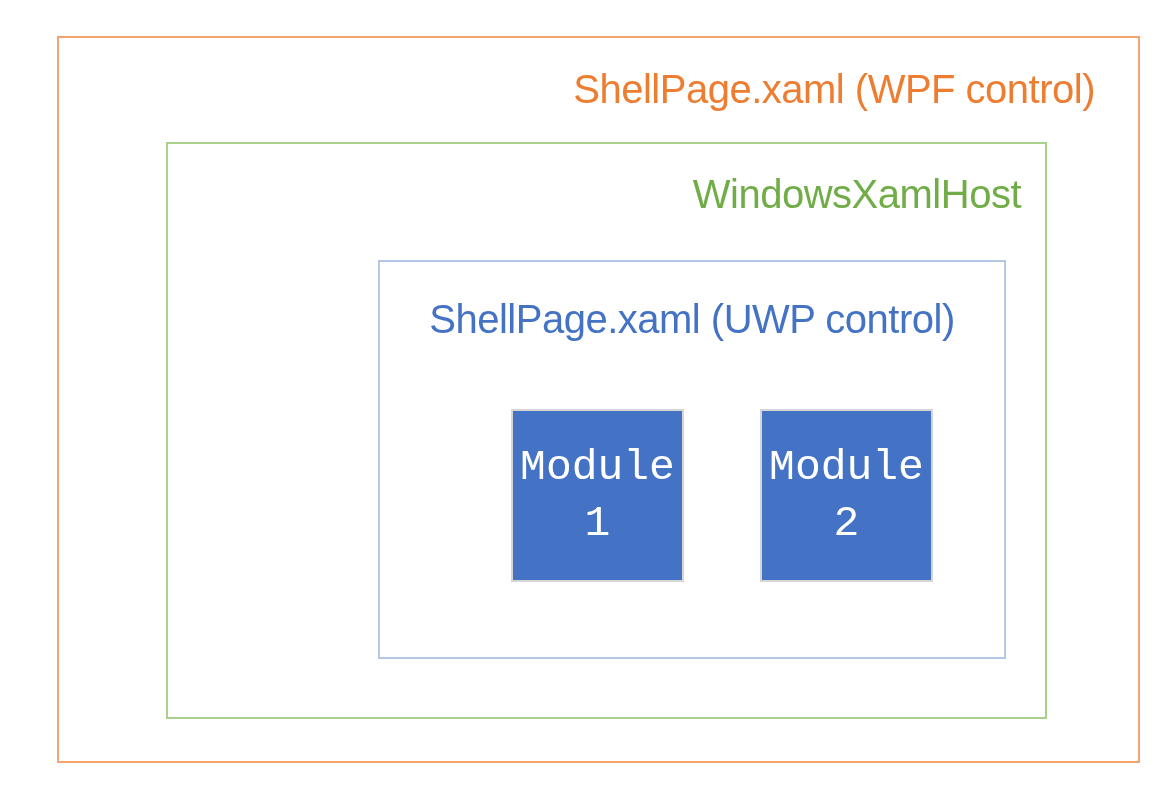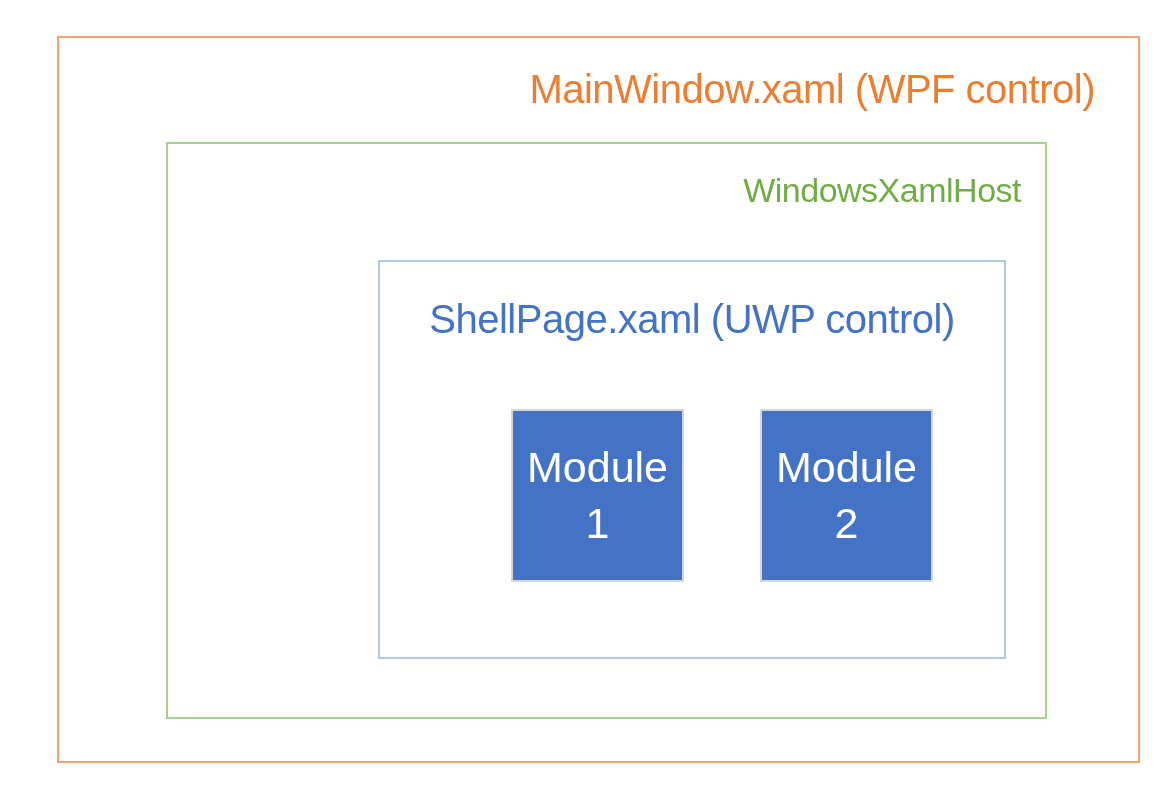--- a/index.html
+++ b/index.html
@@ -39,21 +39,21 @@
     white-space: nowrap;
     letter-spacing: -0.5px;
   }
 
   .host-box {
     left: 166px; top: 142px; width: 881px; height: 577px;
     border: 2px solid var(--c-host-border);
   }
   .host-label {
     position: absolute; top: 27px; right: 24px;
-    font-size: 34px; line-height: 1.15;
+    font-size: 40px; line-height: 1.15;
     color: var(--c-host-text);
     white-space: nowrap;
     letter-spacing: -0.5px;
   }
 
   .shell-box {
     left: 370px; top: 260px; width: 628px; height: 399px;
     border: 2px solid var(--c-shell-border);
   }
   .shell-label {
@@ -68,31 +68,32 @@
   .module-box {
     position: absolute;
     top: 147px; width: 173px; height: 173px;
     background: var(--c-module-fill);
     border: 2px solid var(--c-module-border);
     display: flex; flex-direction: column;
     align-items: center; justify-content: center;
     color: var(--c-module-text);
     font-size: 43px; line-height: 1.3;
     text-align: center;
+    font-family: Liberation Mono, monospace;
   }
   .module-1 { left: 131px; }
   .module-2 { left: 380px; }
 </style>
 </head>
 <body>
 
 <div class="canvas">
 
   <div class="box outer-box">
-    <div class="outer-label">MainWindow.xaml (WPF control)</div>
+    <div class="outer-label">ShellPage.xaml (WPF control)</div>
 
     <div class="box host-box" style="left:107px; top:104px;">
       <div class="host-label">WindowsXamlHost</div>
 
       <div class="box shell-box" style="left:210px; top:116px;">
         <div class="shell-label">ShellPage.xaml (UWP control)</div>
 
         <div class="module-box module-1">
           <span>Module</span>
           <span>1</span>

